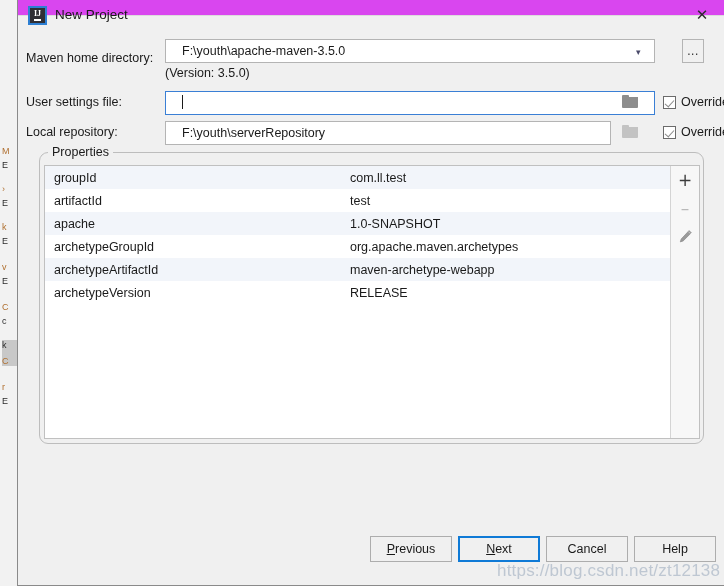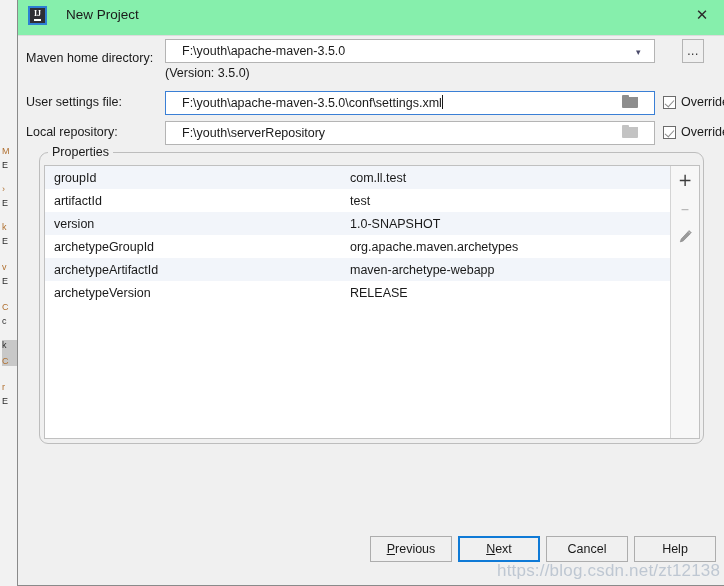--- a/index.html
+++ b/index.html
@@ -32,40 +32,40 @@
     position: absolute; left: 17px; top: 0;
     width: 707px; height: 586px;
     background: #f0f0f0;
     border: 1px solid #8a8a8a;
     border-top: none; border-right: none;
   }
 
   
   #titlebar {
     position: relative;
-    height: 36px;
-    background: #86efac;
+    height: 16px;
+    background: #d946ef;
     border-bottom: 1px solid #dcdcdc;
   }
   #app-icon {
     position: absolute; left: 10px; top: 6px;
     width: 19px; height: 19px;
     background: #2f2f35;
     border: 2px solid #2d7fd3;
     display: flex; align-items: center; justify-content: center;
   }
   #app-icon .ij-text {
     color: #ffffff; font-size: 8px; font-weight: bold;
     letter-spacing: 0px; line-height: 8px;
     font-family: "Liberation Serif", serif;
     border-bottom: 2px solid #ffffff; padding-bottom: 1px;
   }
   #title-text {
     position: absolute; left: 37px; top: 7px;
-    font-size: 13.5px; color: #1a1a1a; margin-left: 11px;
+    font-size: 13.5px; color: #1a1a1a;
   }
   #close-btn {
     position: absolute; right: 0px; top: 0px;
     width: 44px; height: 30px;
     display: flex; align-items: center; justify-content: center;
     font-size: 15px; color: #2b2b2b;
     font-family: "DejaVu Sans", sans-serif;
     cursor: pointer;
   }
   .form-label {
@@ -259,33 +259,33 @@
 
   <div class="form-label" style="left:8px; top:46px;">Maven home directory:</div>
   <div class="text-input" id="maven-home-input" style="left:147px; top:39px; width:490px;">F:\youth\apache-maven-3.5.0</div>
   <div class="combo-arrow" style="left:618px; top:41px; right:auto;">▾</div>
   <div class="dots-btn" style="left:664px; top:39px;">...</div>
 
   <div class="version-note" style="left:147px; top:66px;">(Version: 3.5.0)</div>
 
   <div class="form-label" style="left:8px; top:90px;">User settings file:</div>
   <div class="text-input focused" style="left:147px; top:91px; width:490px;">
-    <span>F:\youth\apache-maven-3.5.0\conf\settings.xml</span><span class="caret"></span>
+    <span class="caret"></span>
   </div>
   <div class="folder-icon" style="left:604px; top:95px;">
     <div class="fback" style="background:#8d8d8d;"></div>
     <div class="ftab" style="background:#8d8d8d;"></div>
   </div>
   <div class="override-wrap" style="left:645px; top:95px;">
     <span class="cbox"></span>
     <span class="override-label">Override</span>
   </div>
 
   <div class="form-label" style="left:8px; top:120px;">Local repository:</div>
-  <div class="text-input" style="left:147px; top:121px; width:490px;">F:\youth\serverRepository</div>
+  <div class="text-input" style="left:147px; top:121px; width:446px;">F:\youth\serverRepository</div>
   <div class="folder-icon" style="left:604px; top:125px;">
     <div class="fback" style="background:#c3c3c3;"></div>
     <div class="ftab" style="background:#c3c3c3;"></div>
   </div>
   <div class="override-wrap" style="left:645px; top:125px;">
     <span class="cbox"></span>
     <span class="override-label">Override</span>
   </div>
 
   <div id="props-group">
@@ -295,21 +295,21 @@
 
       <div class="prop-row alt">
             <div class="prop-key">groupId</div>
             <div class="prop-val">com.ll.test</div>
           </div>
           <div class="prop-row">
             <div class="prop-key">artifactId</div>
             <div class="prop-val">test</div>
           </div>
           <div class="prop-row alt">
-            <div class="prop-key">version</div>
+            <div class="prop-key">apache</div>
             <div class="prop-val">1.0-SNAPSHOT</div>
           </div>
           <div class="prop-row">
             <div class="prop-key">archetypeGroupId</div>
             <div class="prop-val">org.apache.maven.archetypes</div>
           </div>
           <div class="prop-row alt">
             <div class="prop-key">archetypeArtifactId</div>
             <div class="prop-val">maven-archetype-webapp</div>
           </div>

